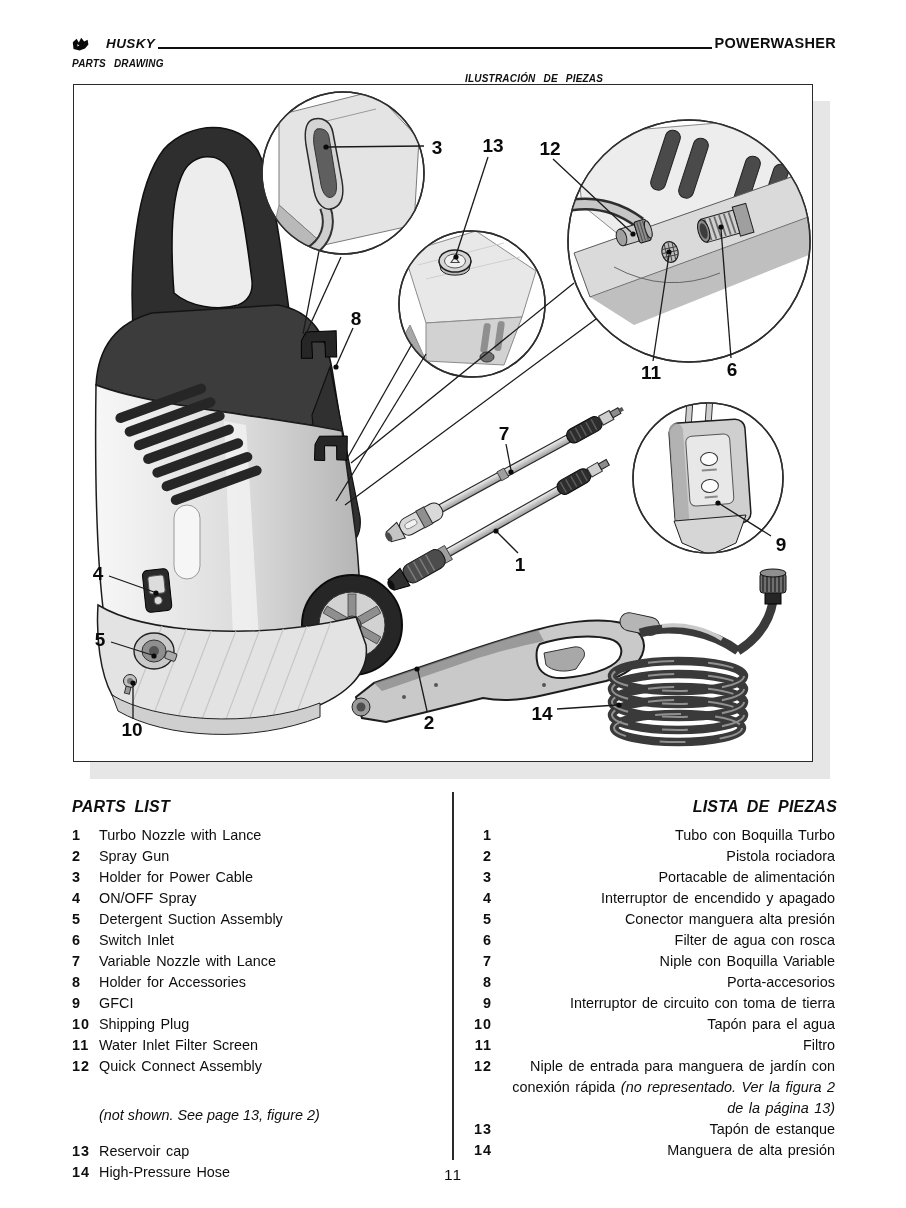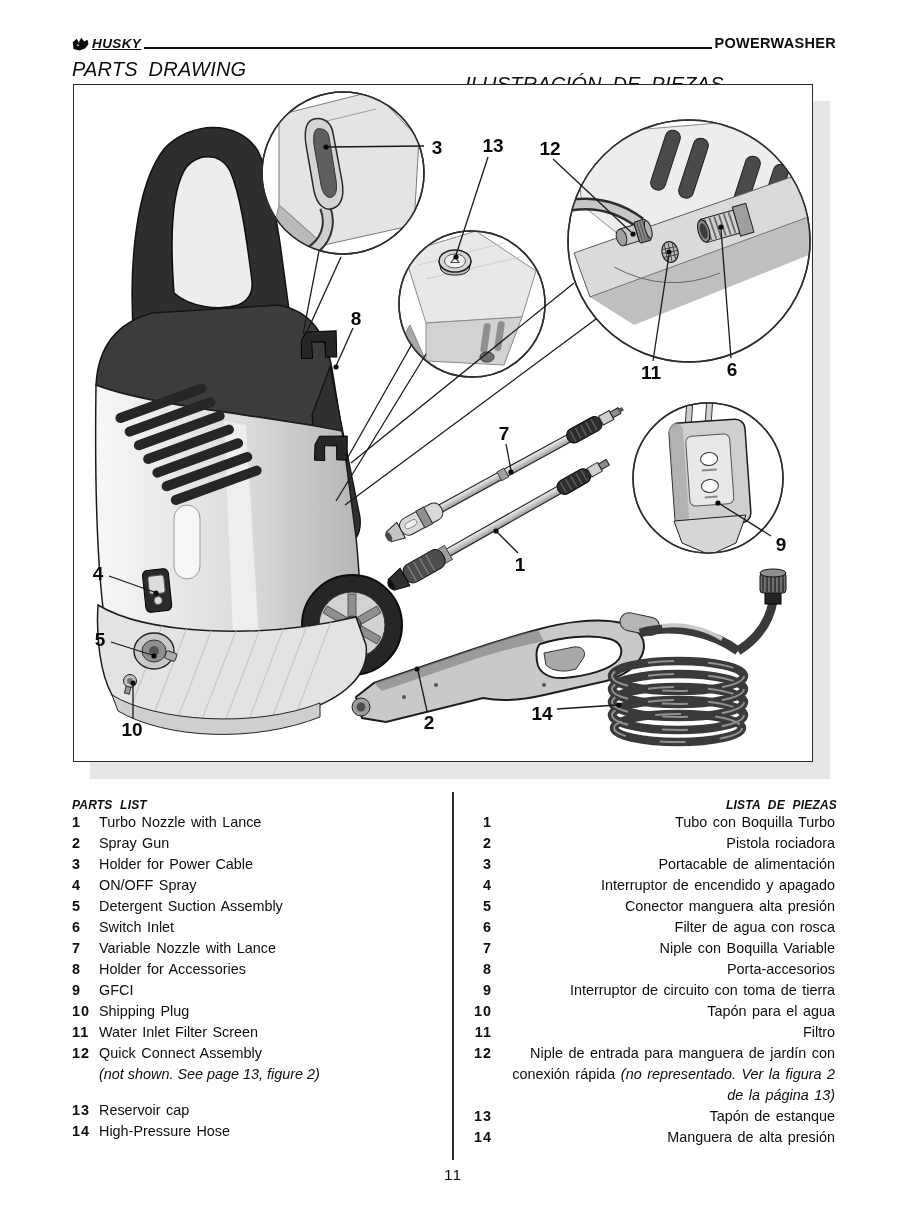--- a/index.html
+++ b/index.html
@@ -1,45 +1,45 @@
 <!DOCTYPE html>
 <html><head>
 <meta charset="utf-8">
 <style>
   html,body{margin:0;padding:0;background:#ffffff;}
   body{width:906px;height:1208px;font-family:"Liberation Sans",sans-serif;color:#0e0e0e;}
   .page{position:relative;width:906px;height:1208px;background:#fff;overflow:hidden;}
 
   
   .hdr{position:absolute;left:72px;right:70px;top:34px;display:flex;align-items:flex-end;height:17px;}
-  .brand{display:flex;align-items:center;gap:3px;font-weight:700;font-style:italic;font-size:13.5px;letter-spacing:.4px;text-decoration:underline;}
+  .brand{display:flex;align-items:center;gap:17px;font-weight:700;font-style:italic;font-size:13.5px;letter-spacing:.4px;}
   .brand svg{display:block;}
   .hdr-rule{flex:1;height:2px;background:#101010;margin:0 3px 2px 3px;}
   .product{font-weight:700;font-size:14.5px;letter-spacing:.3px;text-align:right;}
 
   
-  .subhdr{position:absolute;top:58px;left:72px;right:72px;height:20px;font-weight:400;font-style:italic;font-size:20px;letter-spacing:.2px;word-spacing:5px;}
+  .subhdr{position:absolute;top:58px;left:72px;right:72px;height:20px;font-weight:700;font-style:italic;font-size:10px;letter-spacing:.2px;word-spacing:5px;}
   .sub-left{position:absolute;left:0;top:0;}
   .sub-right{position:absolute;left:393px;top:15px;}
 
   
   .box{position:absolute;left:73px;top:84px;width:740px;height:678px;border:1.6px solid #2a2a2a;background:#fff;box-shadow:17px 17px 0 #e6e6e6;box-sizing:border-box;}
   .box svg{position:absolute;left:0;top:0;}
   .callout-layer{position:absolute;left:0;top:0;width:100%;height:100%;}
   .callout{position:absolute;transform:translate(-50%,-50%);font-weight:700;font-size:19px;color:#0a0a0a;line-height:1;}
 
   
   .col{position:absolute;top:798px;width:372px;}
   .col-en{left:72px;}
   .col-es{left:465px;text-align:right;}
-  .list-title{font-size:12px;font-weight:700;font-style:italic;letter-spacing:.2px;word-spacing:4px;}
+  .list-title{font-size:16px;font-weight:700;font-style:italic;letter-spacing:.2px;word-spacing:4px;margin-bottom:9px;}
   .row{display:flex;line-height:21px;font-size:14.4px;word-spacing:1.5px;}
   .num{width:27px;flex:none;font-weight:700;letter-spacing:1px;}
   .txt{width:343px;}
-  .noteline{margin-left:27px;font-style:italic;line-height:21px;font-size:14.4px;}
+  .noteline{margin-left:27px;font-style:italic;line-height:21px;font-size:14.4px;margin-top:28px;}
   .gap{height:15px;}
   .it{font-style:italic;}
   .vdivider{position:absolute;left:452px;top:792px;width:1.5px;height:368px;background:#2a2a2a;}
 
   .pagenum{position:absolute;left:0;right:0;top:1166px;text-align:center;font-size:15.5px;letter-spacing:1px;}
 </style>
 </head>
 <body>
 
 <div class="page">

